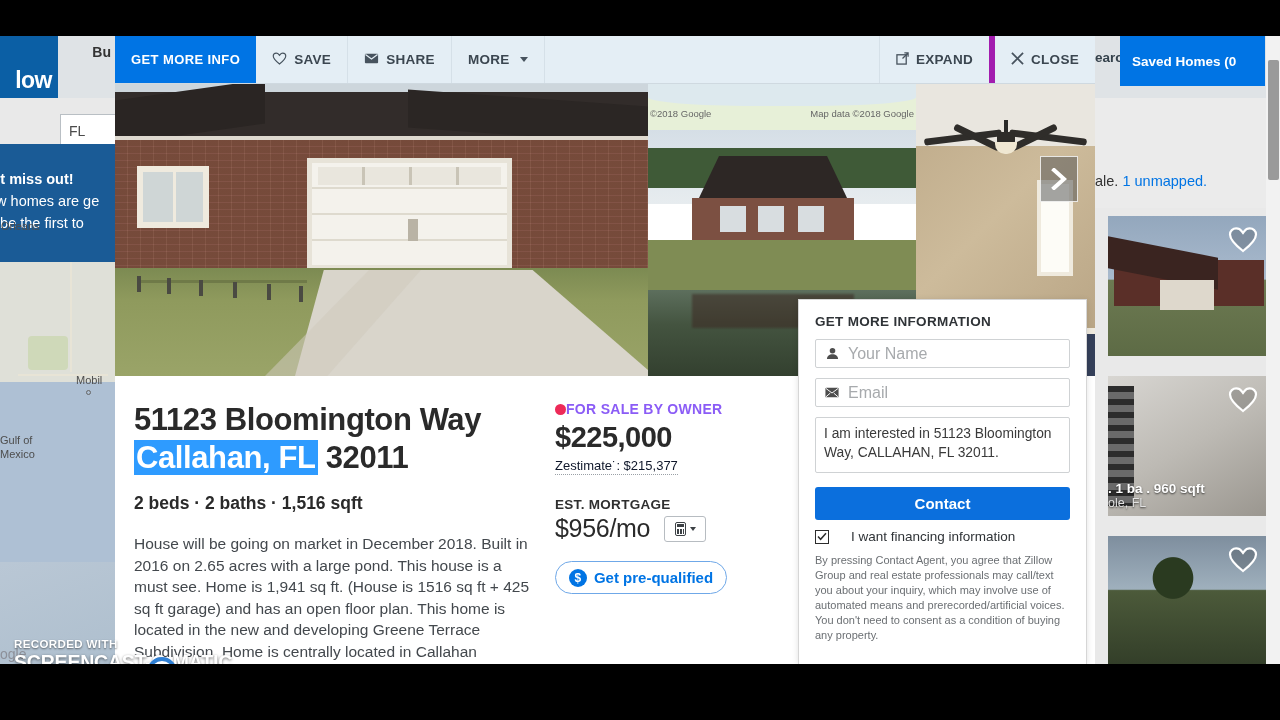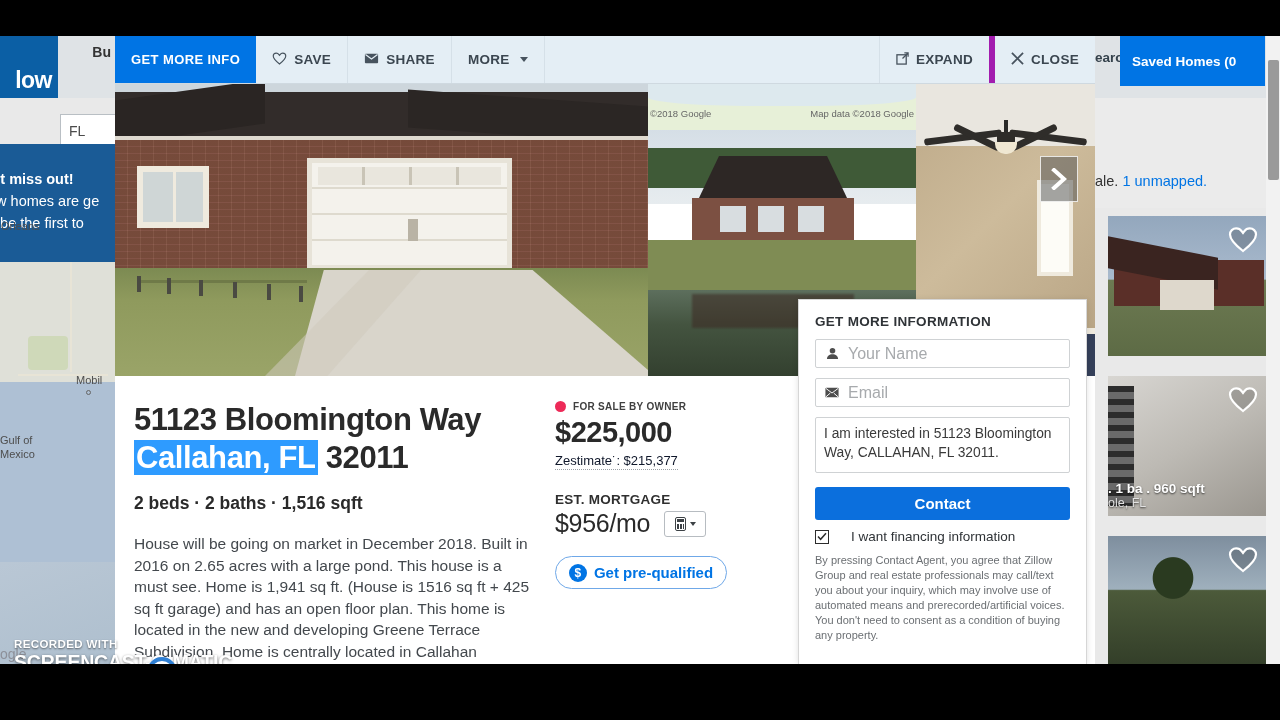--- a/index.html
+++ b/index.html
@@ -175,21 +175,21 @@
   .info { position: absolute; left: 0; top: 340px; width: 980px; height: 288px; }
 
   .addr { position: absolute; left: 19px; top: 25px; width: 440px; }
   .addr h1 { font-size: 31px; line-height: 38px; color: #2a2a2a; font-weight: 700; letter-spacing: -.4px; }
   .addr .l2 { font-size: 31px; line-height: 38px; color: #2a2a2a; font-weight: 700; letter-spacing: -.4px; }
   .addr .hl { background: #2e9bff; color: #fff; padding: 0 2px; }
   .facts { margin-top: 16px; font-size: 17.5px; font-weight: 700; color: #2a2a2a; }
   .desc { margin-top: 19px; font-size: 15.5px; line-height: 21.5px; color: #43484d; width: 400px; }
 
   .pricecol { position: absolute; left: 440px; top: 25px; width: 230px; }
-  .fsbo { display: flex; align-items: center; gap: 7px; font-size: 10px; font-weight: 700; color: #404040; letter-spacing: .3px; }
+  .fsbo { display: flex; align-items: center; font-size: 14px; font-weight: 700; color: #8b5cf6; letter-spacing: .3px; }
   .fsbo .dot { width: 11px; height: 11px; border-radius: 50%; background: #ed2a58; }
   .price { font-size: 29px; font-weight: 700; color: #2a2a2a; margin-top: 4px; letter-spacing: -.5px; }
   .zest { font-size: 13px; color: #0f172a; margin-top: 4px; border-bottom: 1px dotted #9aa0a6; display: inline-block; padding-bottom: 1px; }
   .mortlabel { font-size: 13.5px; font-weight: 700; color: #2f2f2f; letter-spacing: .3px; margin-top: 22px; }
   .mortrow { display: flex; align-items: center; gap: 14px; margin-top: 2px; }
   .mort { font-size: 25px; color: #2a2a2a; letter-spacing: -.3px; }
   .calcbtn {
     width: 42px; height: 26px; border: 1px solid #b7bcc1; border-radius: 3px; background: #fff;
     display: flex; align-items: center; justify-content: center; gap: 4px; cursor: pointer;
   }

